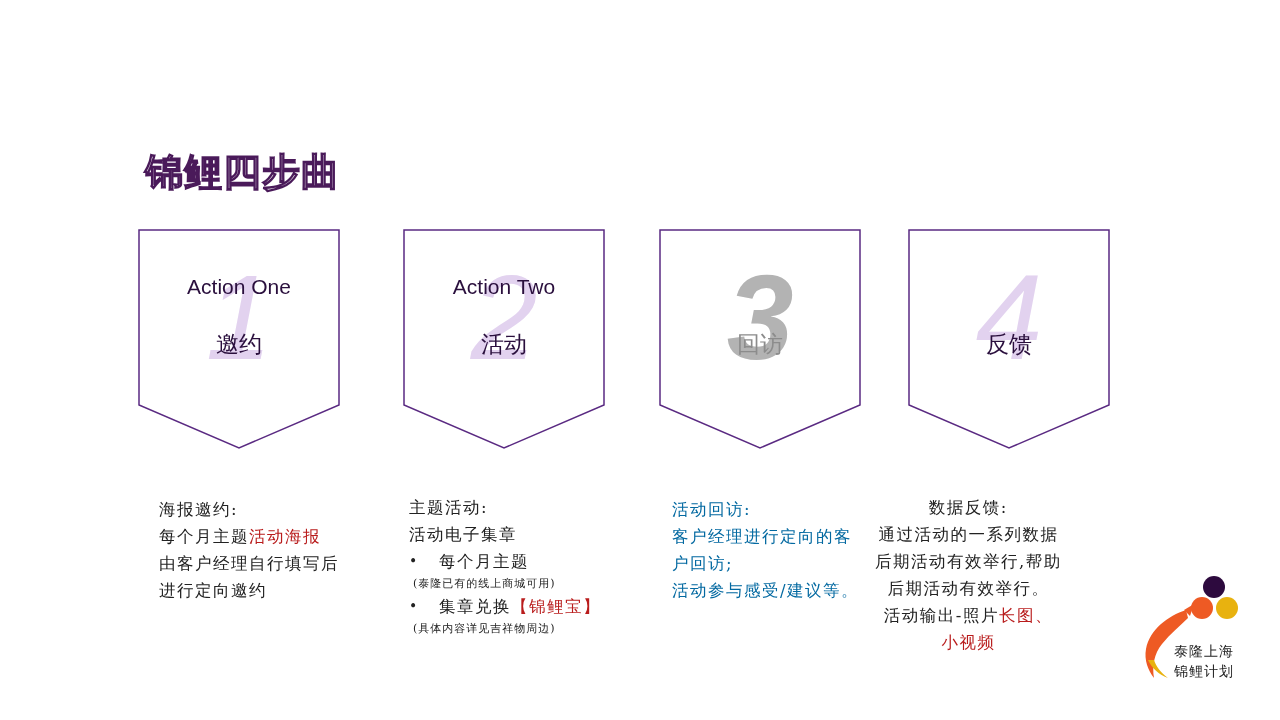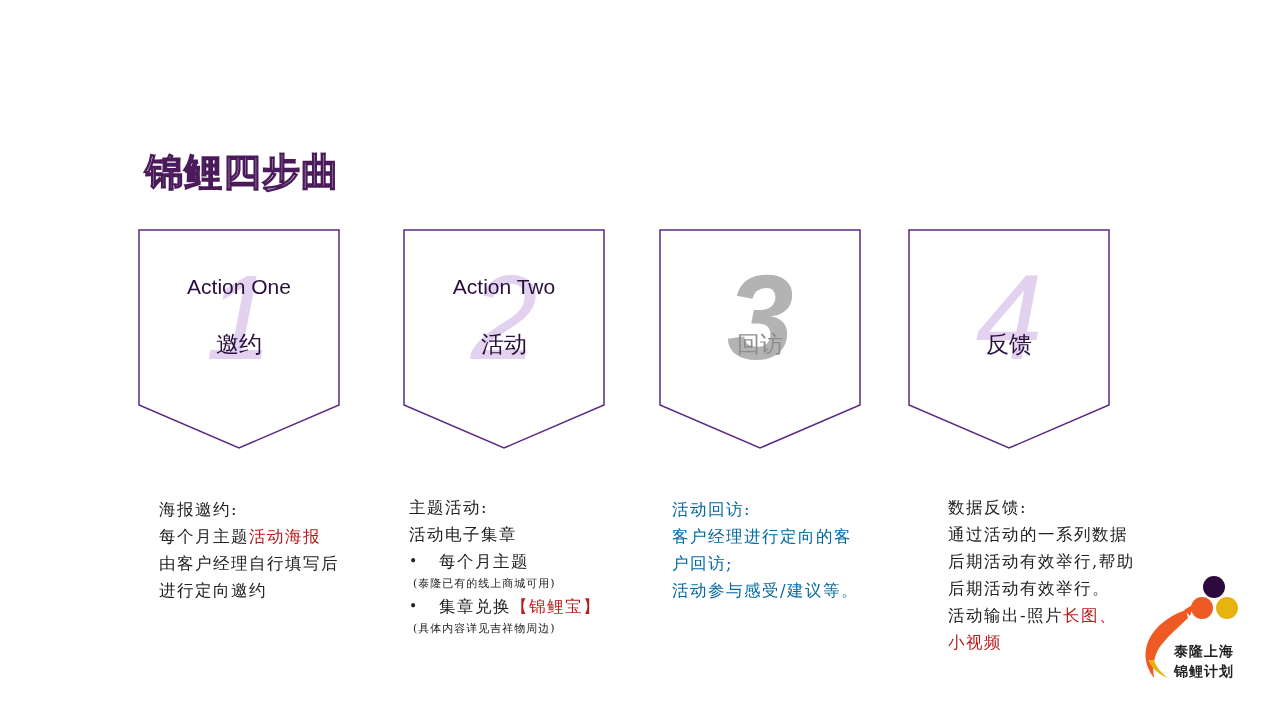--- a/index.html
+++ b/index.html
@@ -21,21 +21,21 @@
   .card.muted .en, .card.muted .zh { color:#8c8c8c; }
   .desc { position:absolute; font-size:16.5px; line-height:27px; color:#222; letter-spacing:1.5px; }
   .desc .head { font-weight:normal;margin-top:24px; }
   .desc .hl { color:#b91c1c; }
   .desc.muted { color:#0369a1; }
   .desc .bullet { display:flex; align-items:center; }
   .desc .bullet .dot { width:30px; font-size:14px; }
   .desc .note { font-size:11px; line-height:18px; letter-spacing:1px; padding-left:4px; color:#222; }
   .logo { position:absolute; left:1138px; top:574px; width:110px; height:110px; }
   .logo .c { position:absolute; border-radius:50%; width:22px; height:22px; }
-  .logo .t { position:absolute; left:36px; font-family:"DejaVu Sans", sans-serif; font-weight:bold;
+  .logo .t { position:absolute; left:36px; font-family:"DejaVu Sans", sans-serif; font-weight:normal;
              font-size:14px; color:#222; letter-spacing:1px; line-height:18px; }
 </style>
 </head>
 <body>
 
 <div class="title">锦鲤四步曲</div>
 
 <div class="card" style="left:138px;">
   <svg class="shape" width="202" height="222">
     <polygon points="1,1 201,1 201,176 101,219 1,176" fill="#fff" stroke="#5a2a82" stroke-width="1.5"></polygon>
@@ -93,21 +93,21 @@
   <div class="note">(具体内容详见吉祥物周边)</div>
 </div>
 
 <div class="desc muted" style="left:672px; top:472px;">
   <div class="head">活动回访:</div>
   <div>客户经理进行定向的客</div>
   <div>户回访;</div>
   <div>活动参与感受/建议等。</div>
 </div>
 
-<div class="desc" style="left:948px; top:470px;">
+<div class="desc" style="left:875px; top:470px;text-align:center;">
   <div class="head">数据反馈:</div>
   <div>通过活动的一系列数据</div>
   <div>后期活动有效举行,帮助</div>
   <div>后期活动有效举行。</div>
   <div><span>活动输出-照片</span><span class="hl">长图、</span></div>
   <div class="hl">小视频</div>
 </div>
 
 <div class="logo">
   <div class="c" style="left:65px; top:2px; background:#2d0a3e;"></div>

